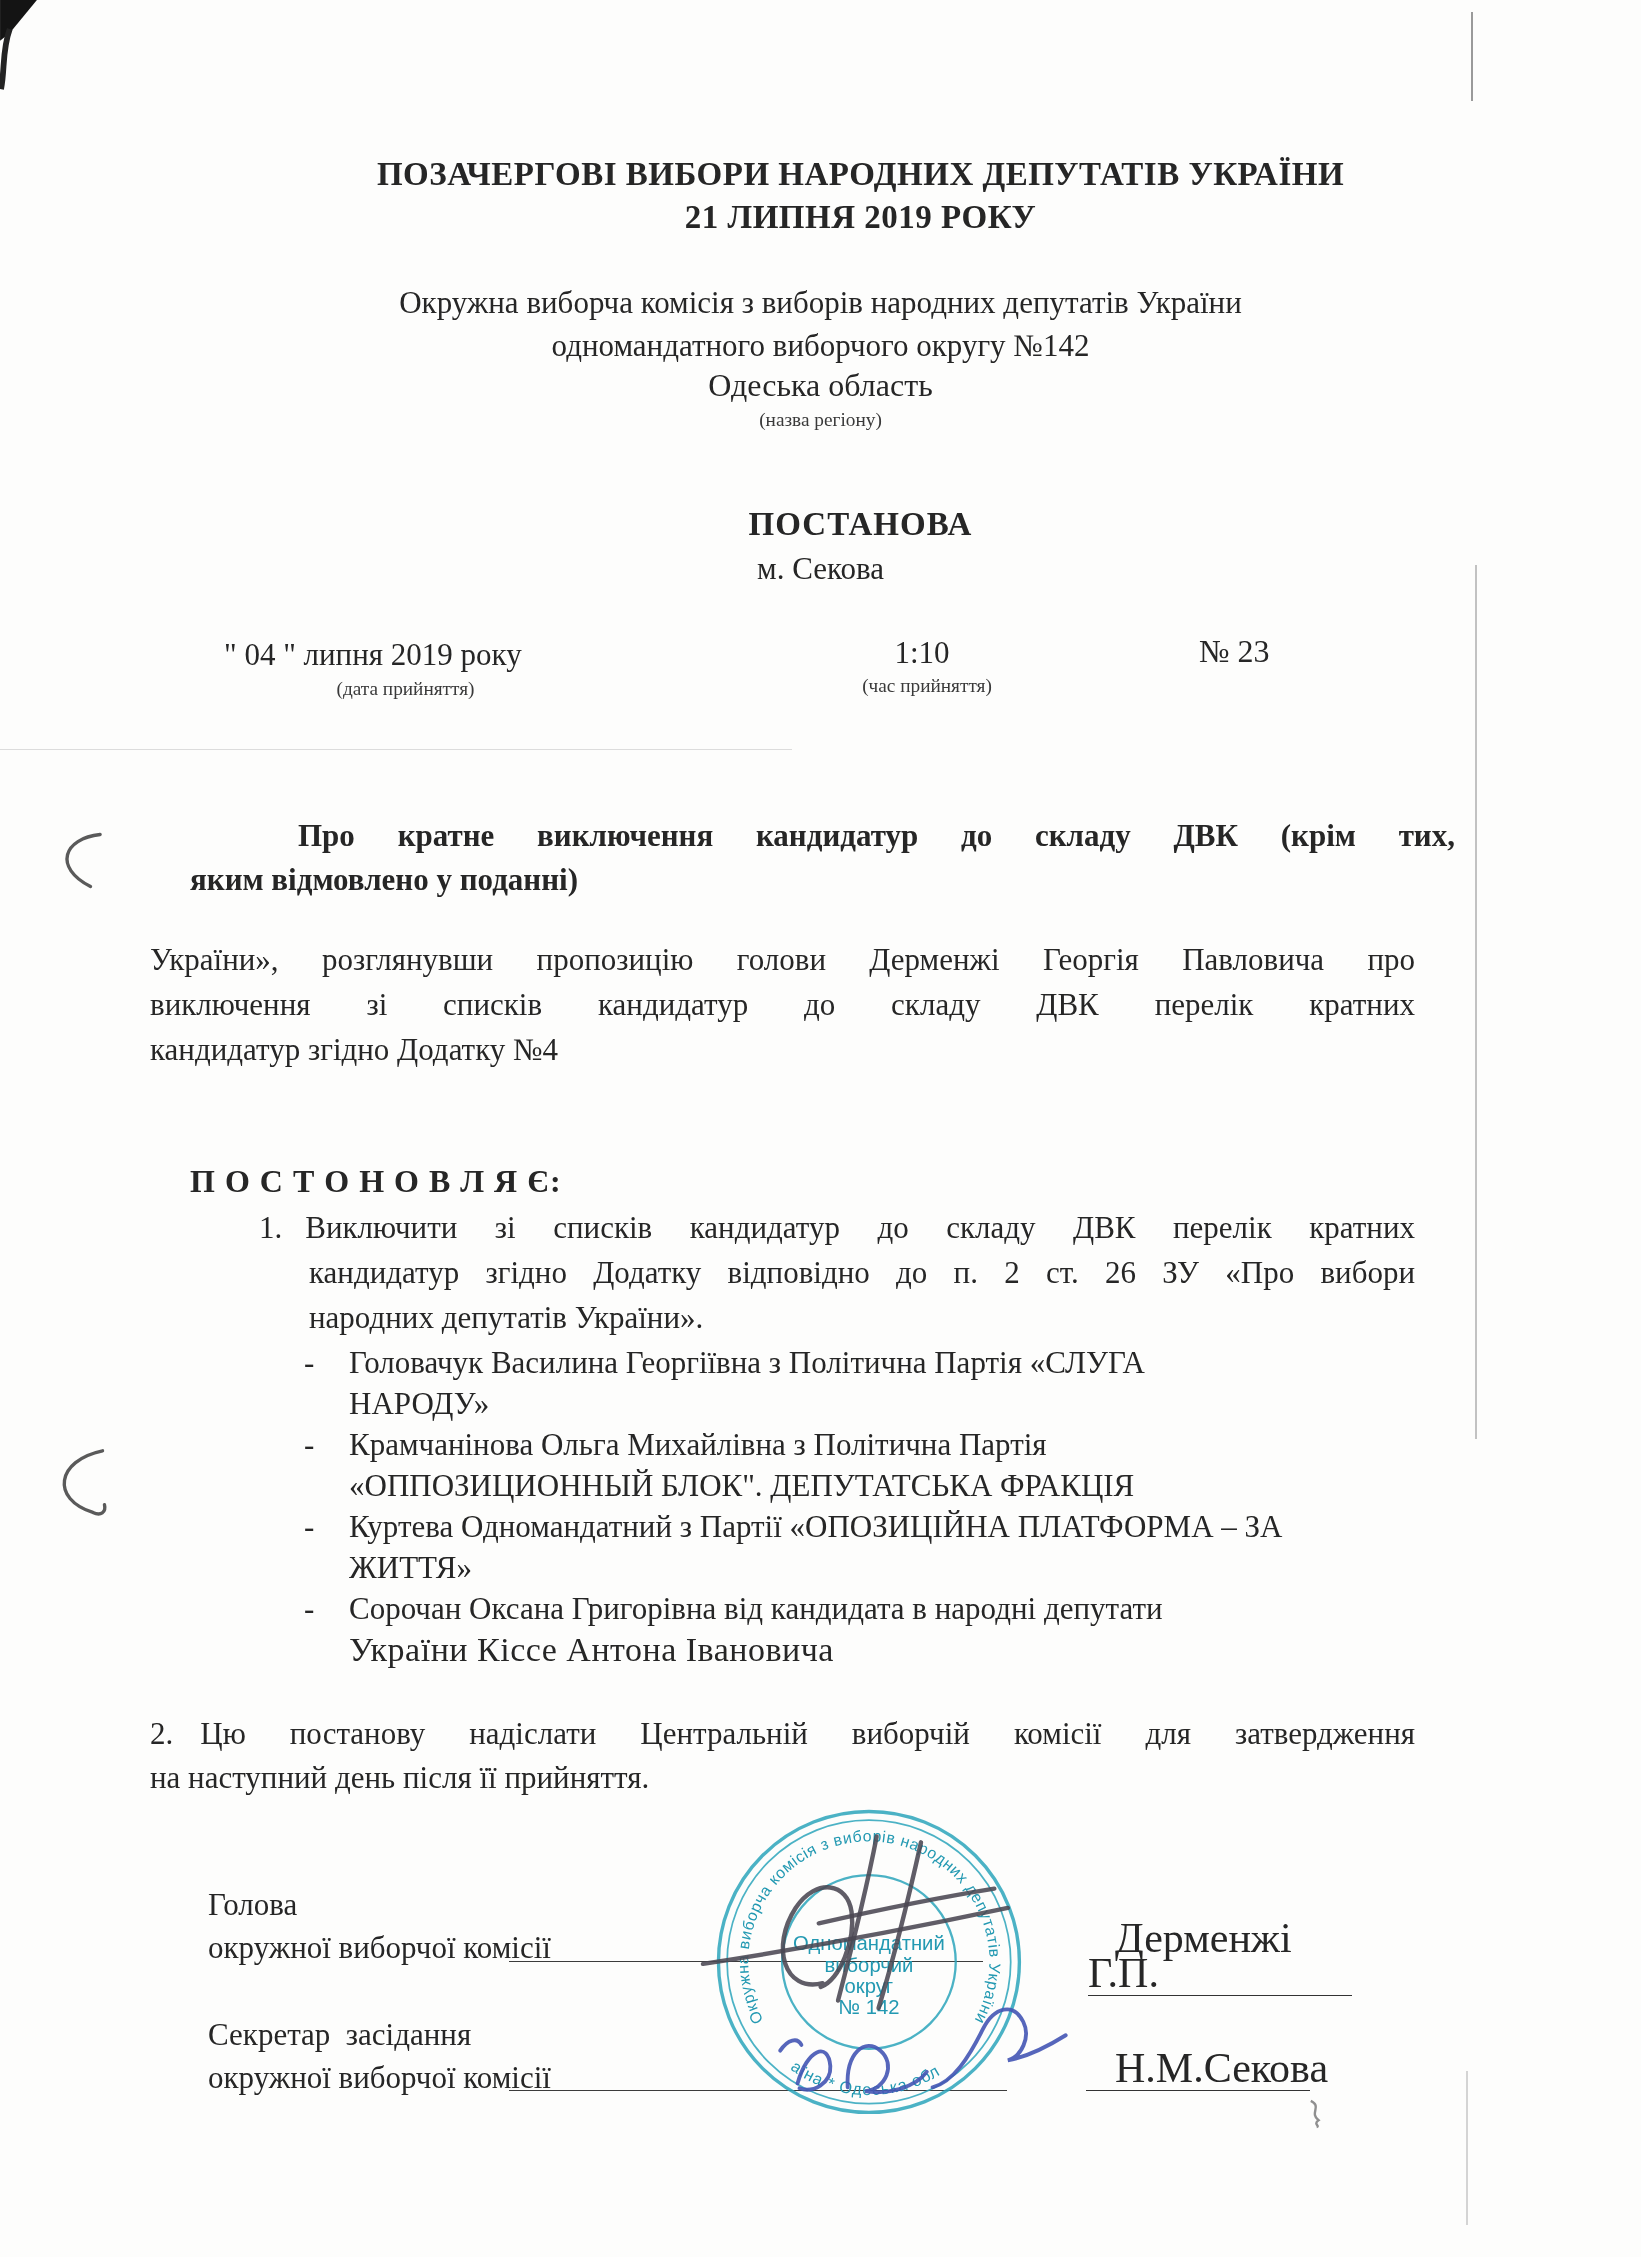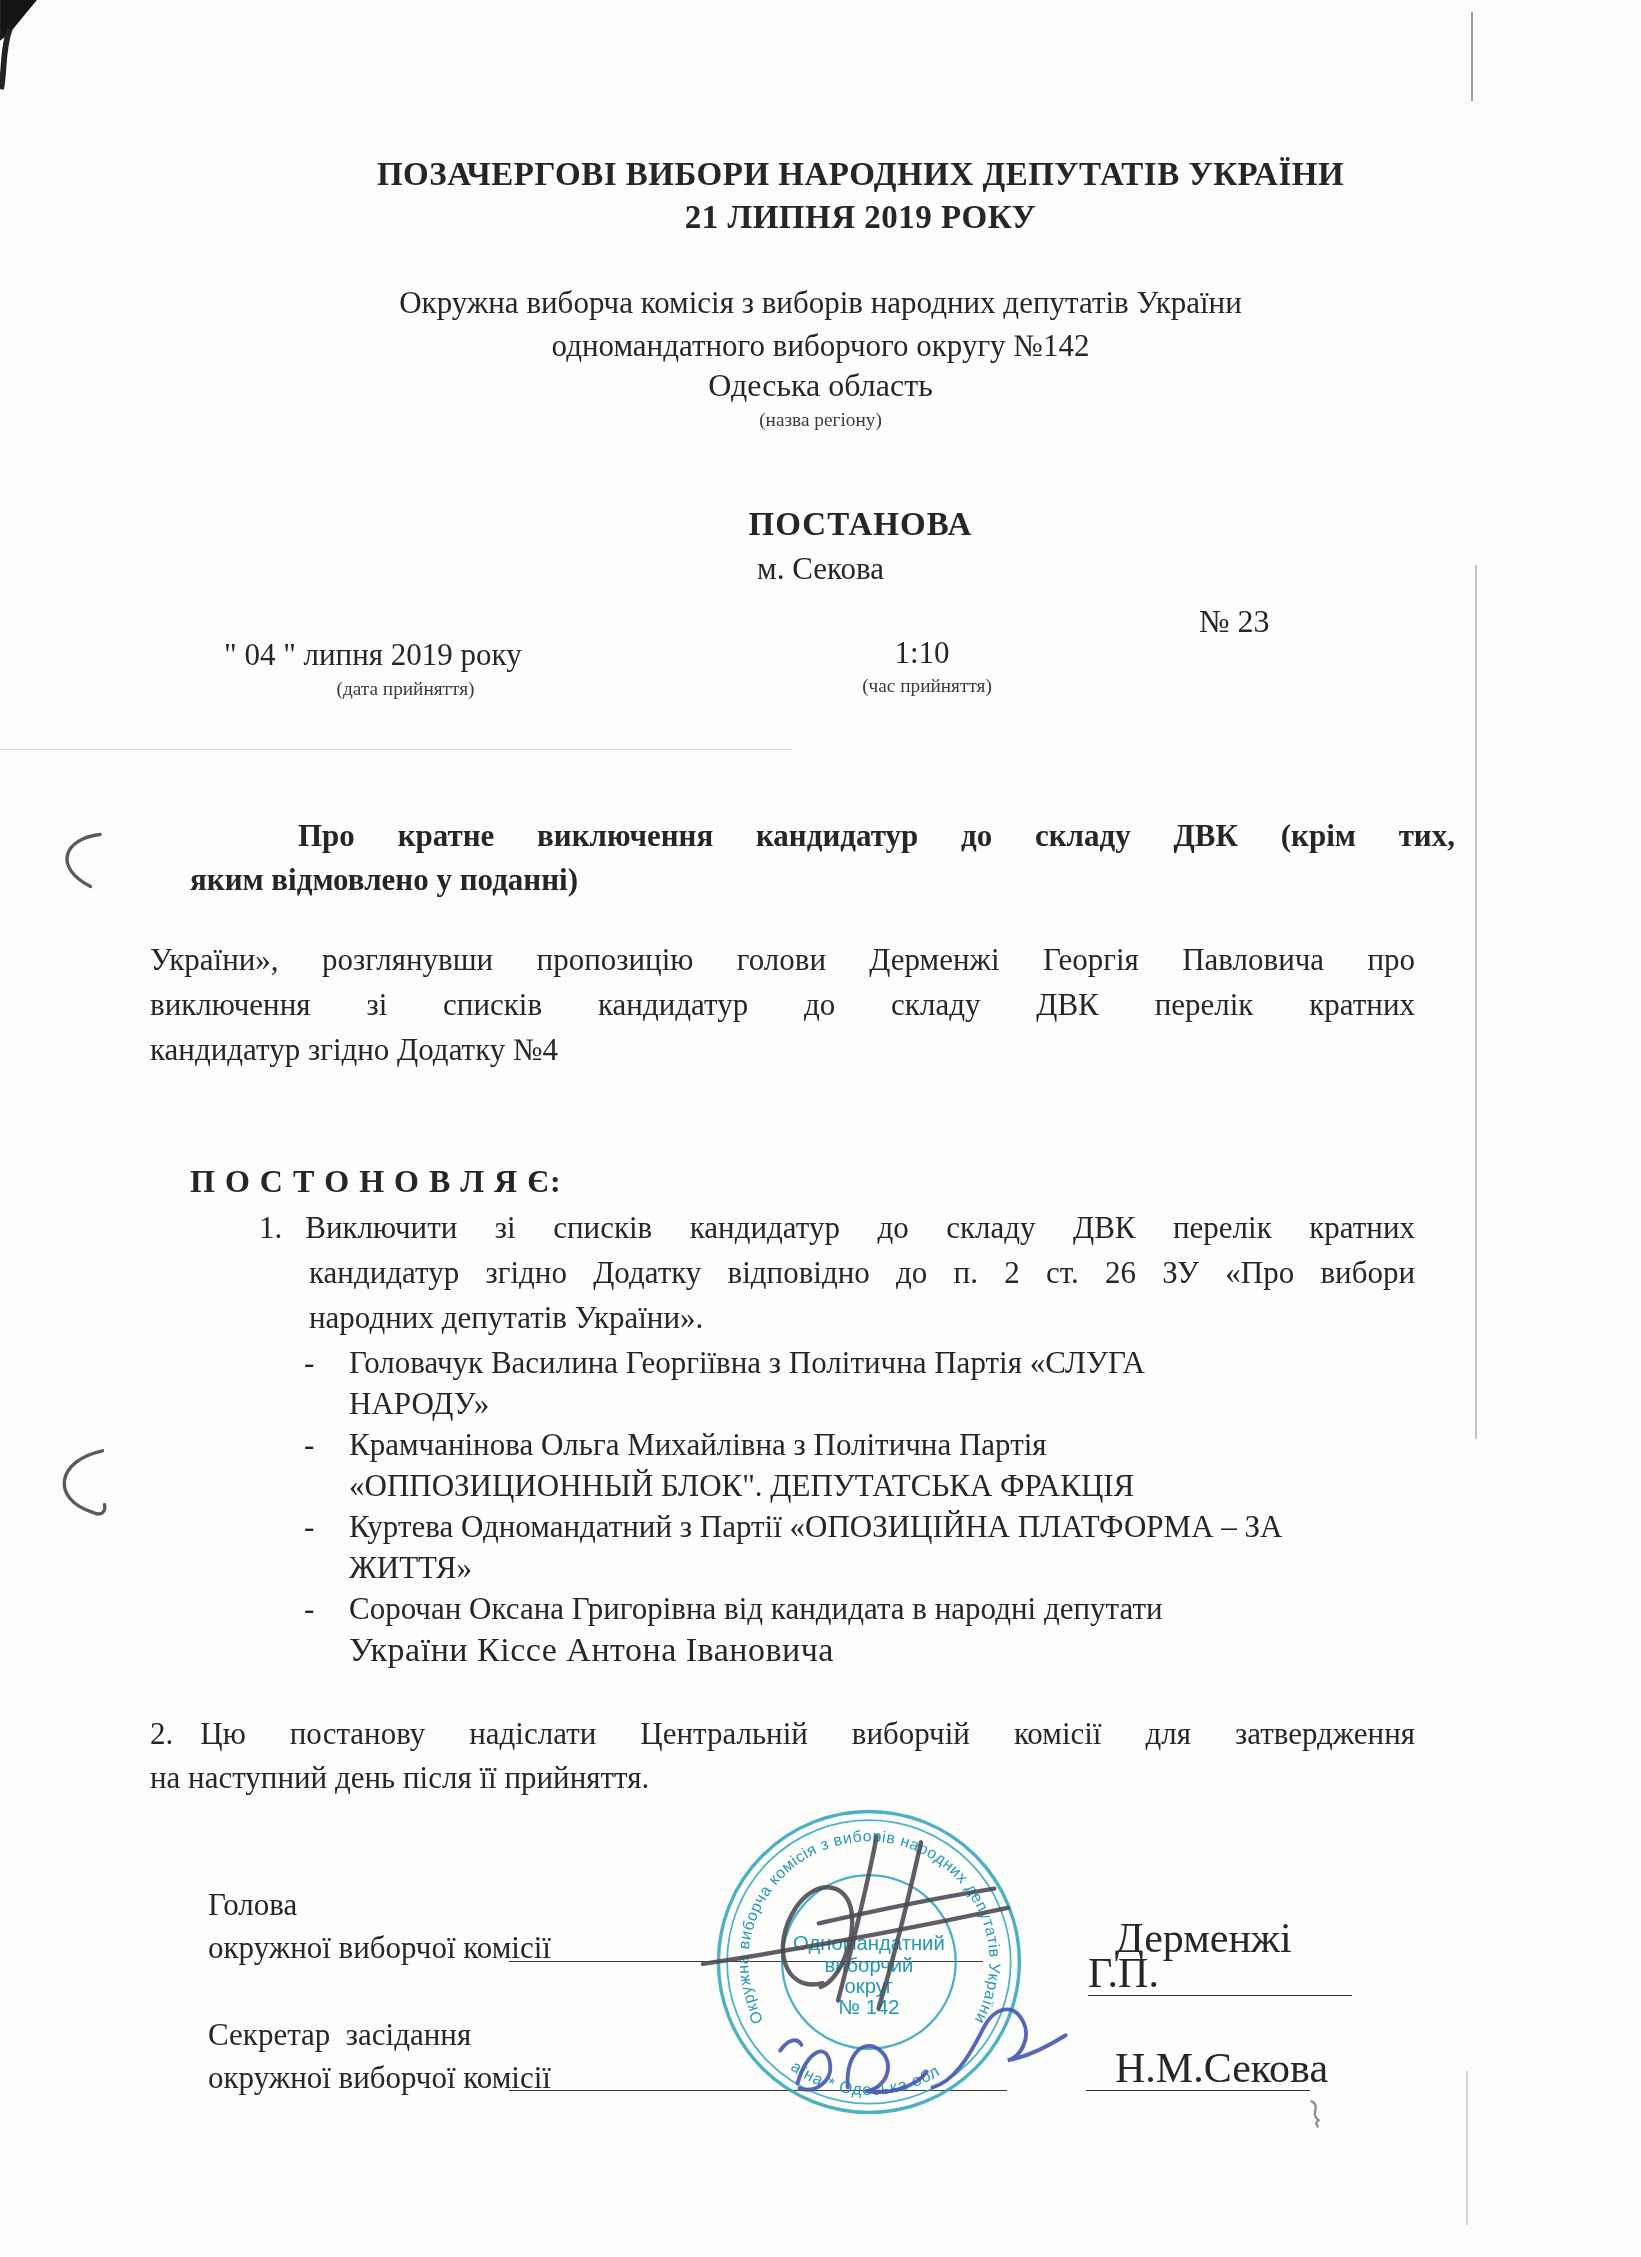--- a/index.html
+++ b/index.html
@@ -21,21 +21,21 @@
   #com2{top:324px;}
   #region{top:367px;font-size:32px;}
   #regioncap{top:408px;color:#3a3a3a;}
   #doctype{top:503px;letter-spacing:1px;}
   #city{top:547px;}
 
   #date{left:224px;top:633px;}
   #datecap{left:280px;top:677px;width:251px;text-align:center;color:#3a3a3a;}
   #time{left:845px;top:631px;width:154px;text-align:center;}
   #timecap{left:811px;top:674px;width:232px;text-align:center;color:#3a3a3a;}
-  #num{left:1199px;top:600px;}
+  #num{left:1199px;top:630px;}
 
   #subject{left:150px;top:814px;width:1265px;line-height:44px;}
   #subject .l1{text-indent:108px;}
 
   #preamble{left:150px;top:937px;width:1265px;line-height:45px;}
   #preamble .l1{text-indent:108px;}
 
   #resolve{left:150px;top:1160px;letter-spacing:1px;}
 
   #item1{left:259px;top:1205px;width:1156px;line-height:45px;}

